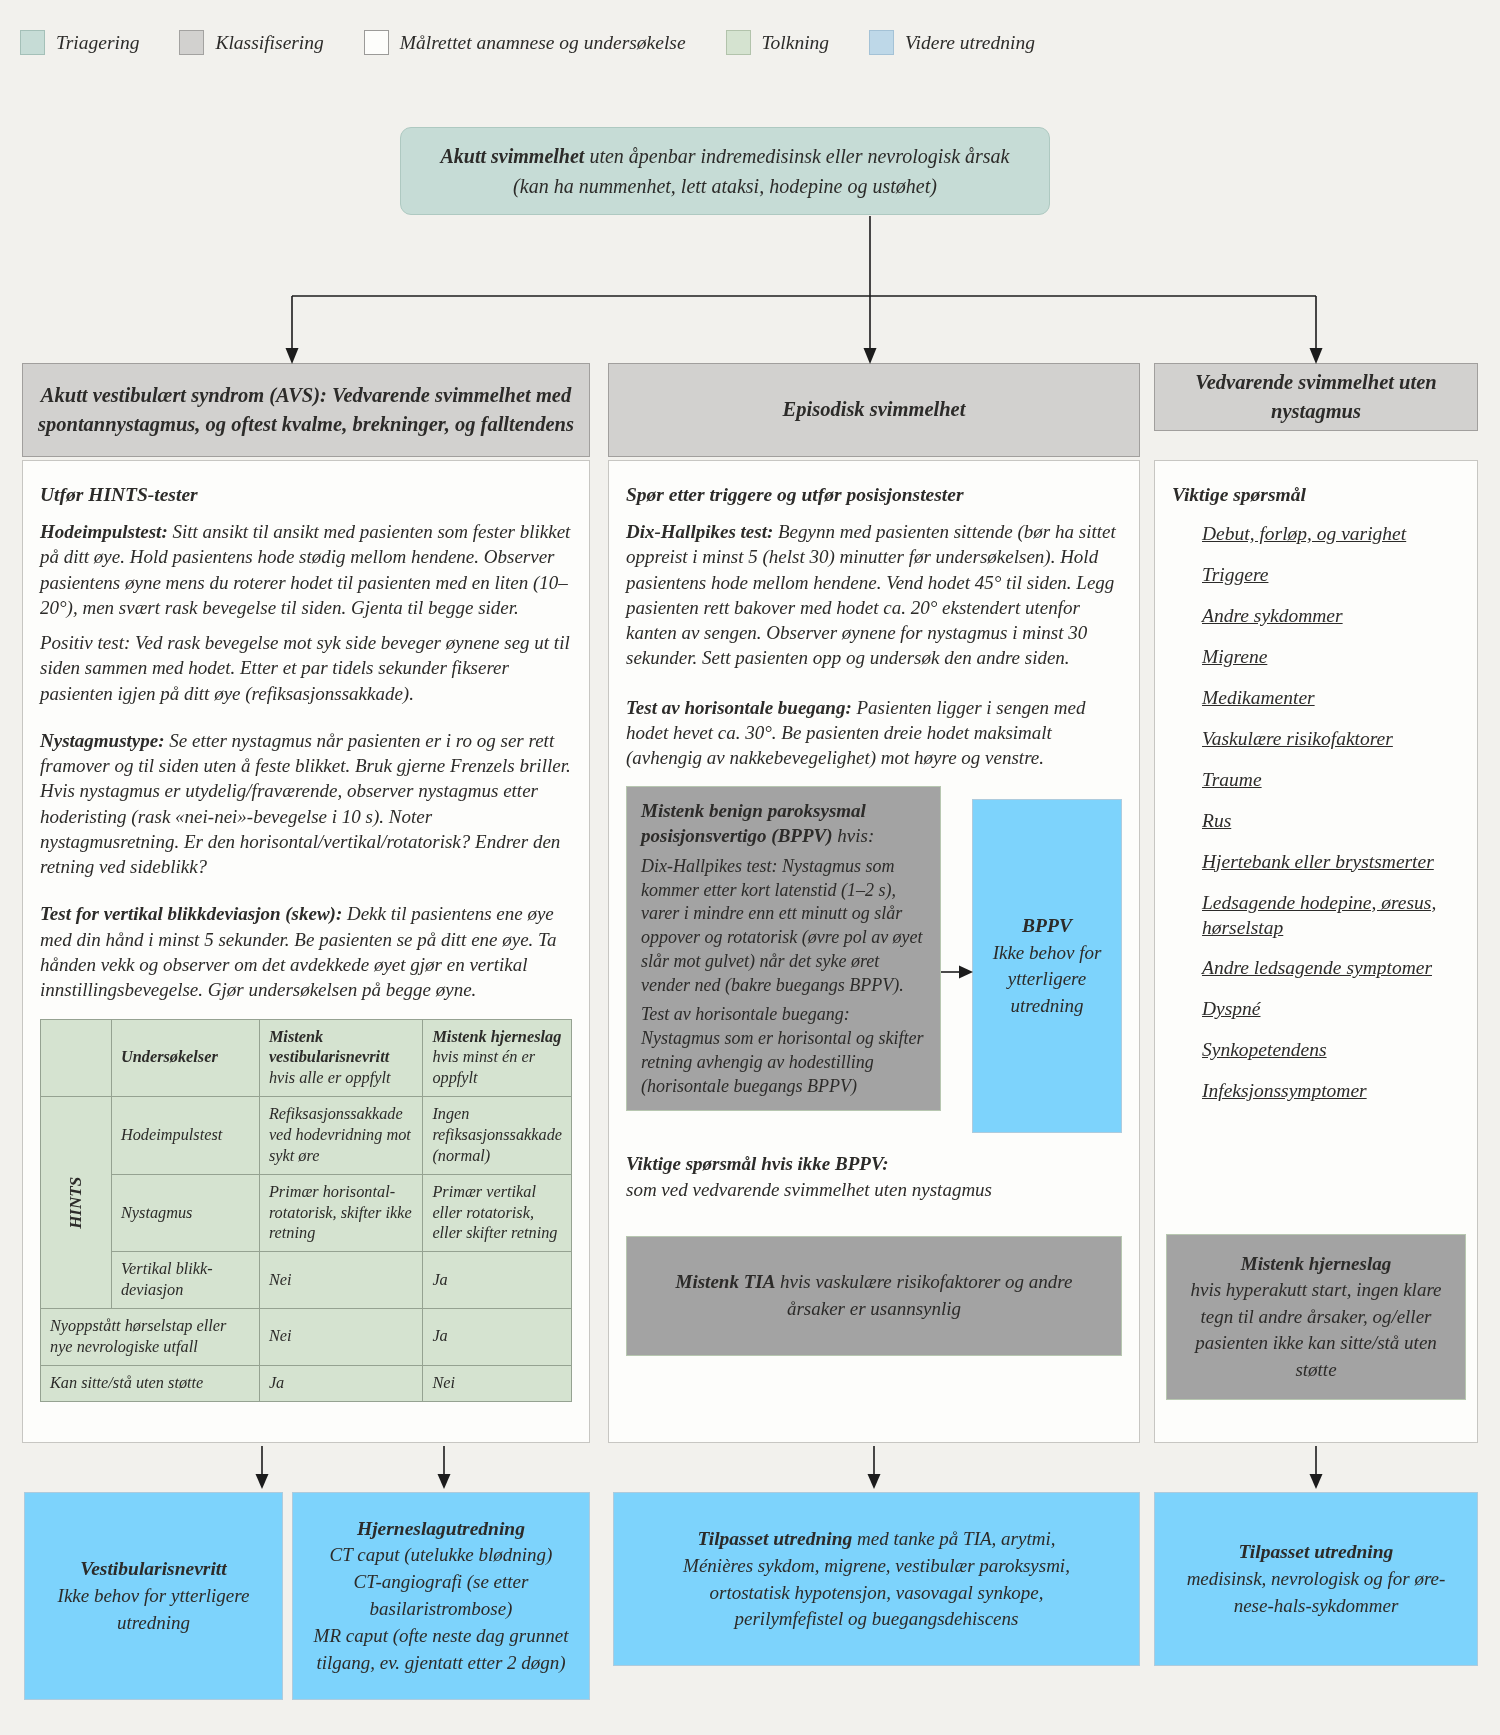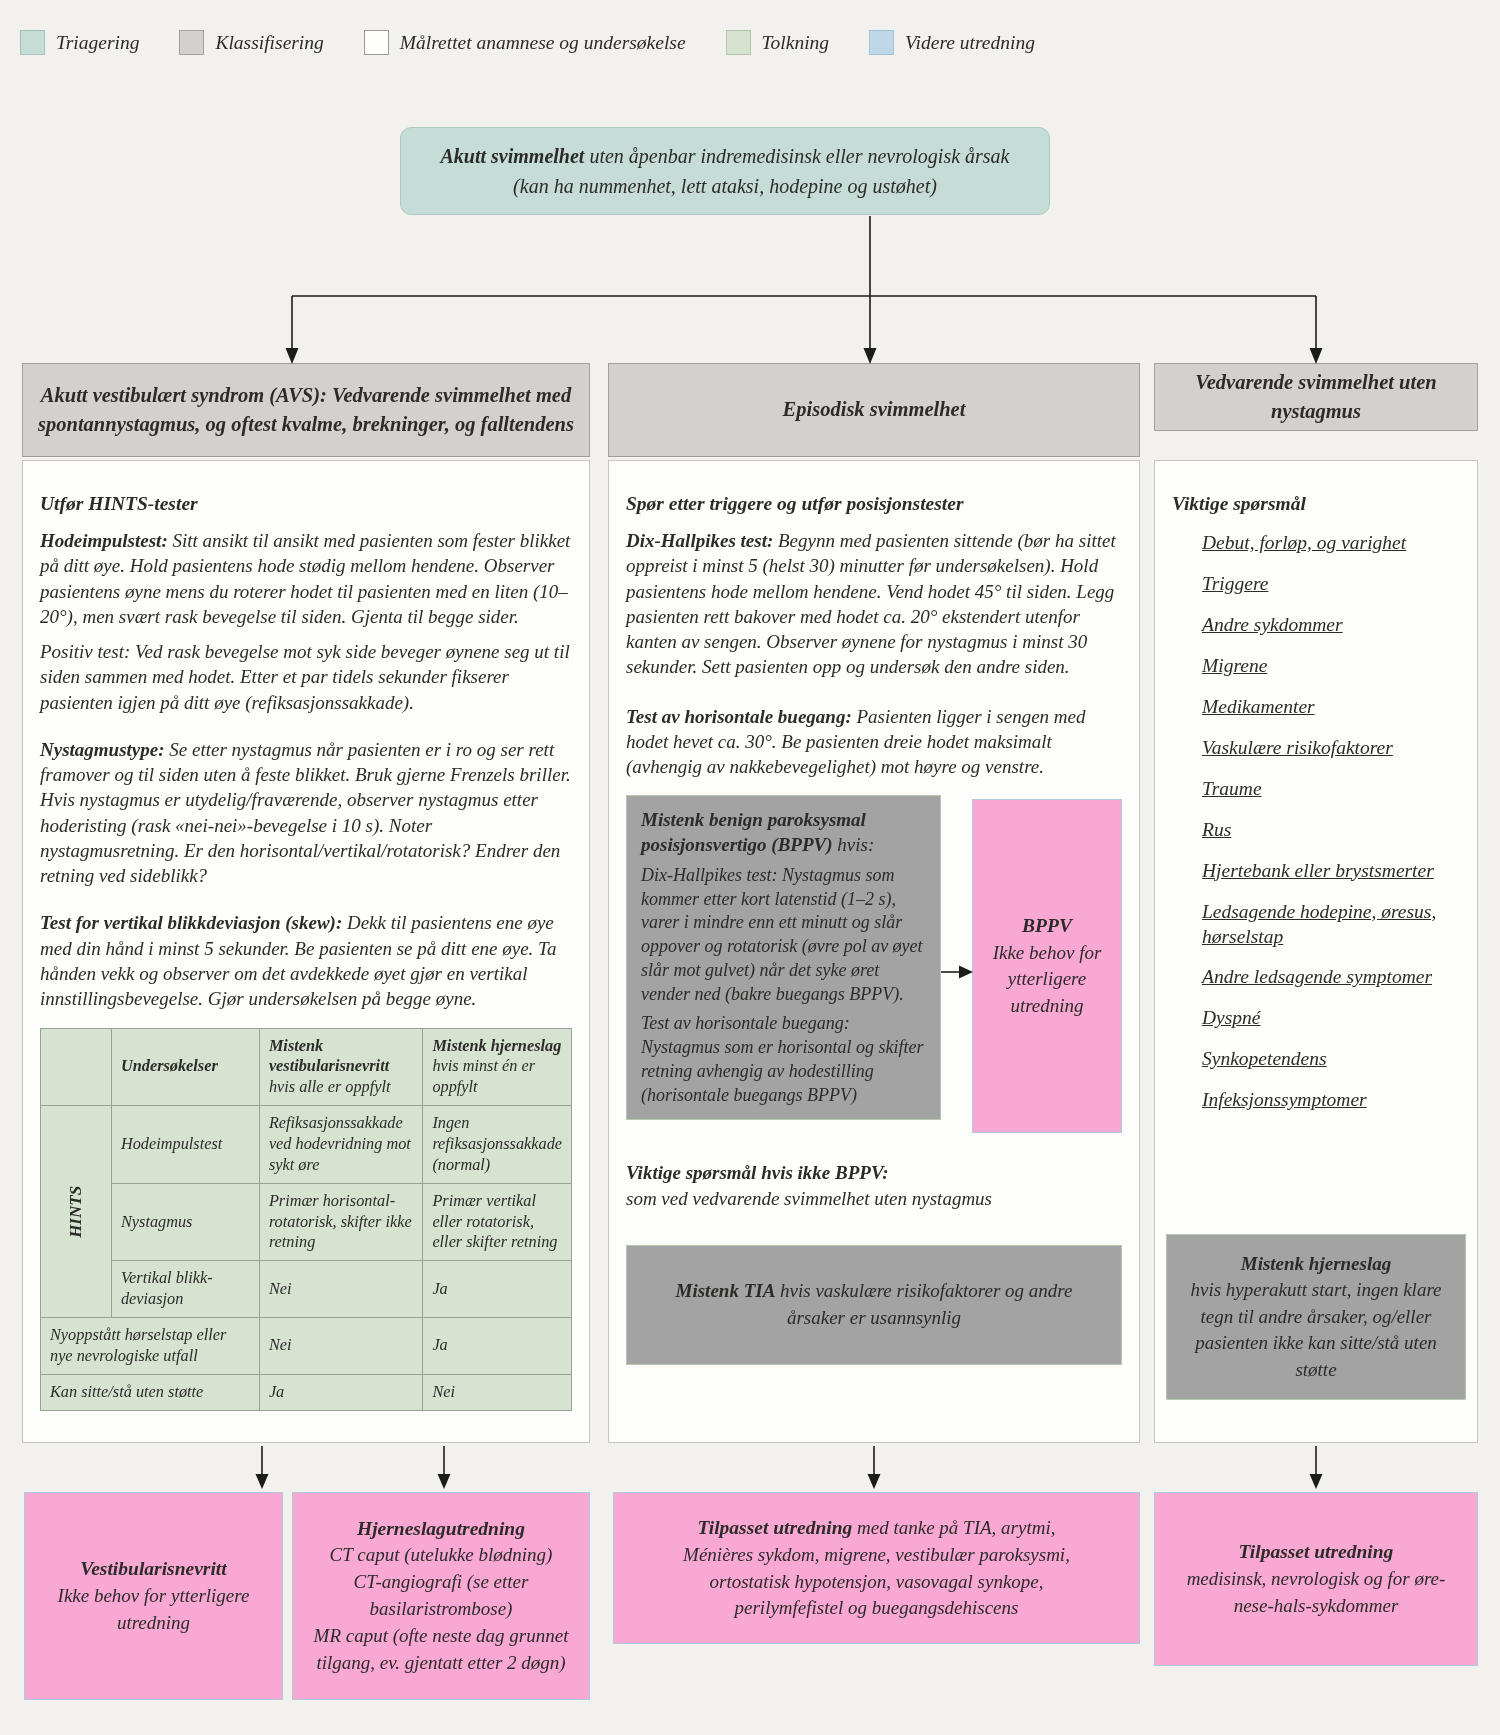--- a/index.html
+++ b/index.html
@@ -15,23 +15,23 @@
   .sw-triage   { background:#c6dcd6; border:1px solid #a4c0b8; }
   .sw-classify { background:#d2d1cf; border:1px solid #a3a2a0; }
   .sw-exam     { background:#fdfdfb; border:1px solid #9b9a98; }
   .sw-interp   { background:#d5e3d0; border:1px solid #b2c3ab; }
   .sw-workup   { background:#bed8e8; border:1px solid #a4c2d6; }
 
   
   .tealbox  { background:#c6dcd6; border:1px solid #aec9c1; }
   .grayhead { background:#d2d1cf; border:1px solid #a19f9d; display:flex; align-items:center; justify-content:center;
               text-align:center; font-weight:bold; font-size:20.5px; line-height:1.42; padding:6px 12px; }
-  .whitebody{ background:#fdfdfb; border:1px solid #c7c6c2; padding:29px 17px; }
+  .whitebody{ background:#fdfdfb; border:1px solid #c7c6c2; padding:20px 17px; }
   .greenbox { background:#a3a3a3; border:1px solid #b7c7b0; }
-  .bluebox  { background:#f9a8d4; border:1px solid #aecbdd; }
+  .bluebox  { background:#7dd3fc; border:1px solid #aecbdd; }
 
   .topbox { left:400px; top:127px; width:650px; height:88px; display:flex; flex-direction:column;
             align-items:center; justify-content:center; text-align:center; font-size:20px; line-height:1.5;border-radius:11px; }
   .lead { font-weight:bold; }
 
   
   .head-avs  { left:22px;   top:363px; width:568px; height:94px; }
   .head-epi  { left:608px;  top:363px; width:532px; height:94px; }
   .head-per  { left:1154px; top:363px; width:324px; height:68px; }
   .body-avs  { left:22px;   top:460px; width:568px; height:983px; }
@@ -66,21 +66,21 @@
   .q-item { font-size:19.5px; margin-top:16px; padding-left:30px; line-height:1.28;text-decoration:underline; }
   .stroke-box { position:absolute; left:11px; right:11px; bottom:42px; height:166px; display:flex; flex-direction:column;
                 align-items:center; justify-content:center; text-align:center; font-size:19px; line-height:1.4; padding:0 18px; }
 
   
   .outcome { display:flex; flex-direction:column; align-items:center; justify-content:center; text-align:center;
              font-size:19px; line-height:1.42; }
   .outcome .t { font-weight:bold; font-size:19.5px; }
   .ob1 { left:24px;   top:1492px; width:259px; height:208px; }
   .ob2 { left:292px;  top:1492px; width:298px; height:208px; padding:0 14px; }
-  .ob3 { left:613px;  top:1492px; width:527px; height:152px; padding:0 56px; }
+  .ob3 { left:613px;  top:1492px; width:527px; height:174px; padding:0 56px; }
   .ob4 { left:1154px; top:1492px; width:324px; height:174px; padding:0 20px; }
 
   svg.flow { position:absolute; left:0; top:0; width:1500px; height:1735px; pointer-events:none; }
   svg.flow line { stroke:#1c1c1c; stroke-width:1.6; }
   svg.flow polygon { fill:#1c1c1c; }
 </style>
 </head>
 <body>
 
 <div class="canvas">

